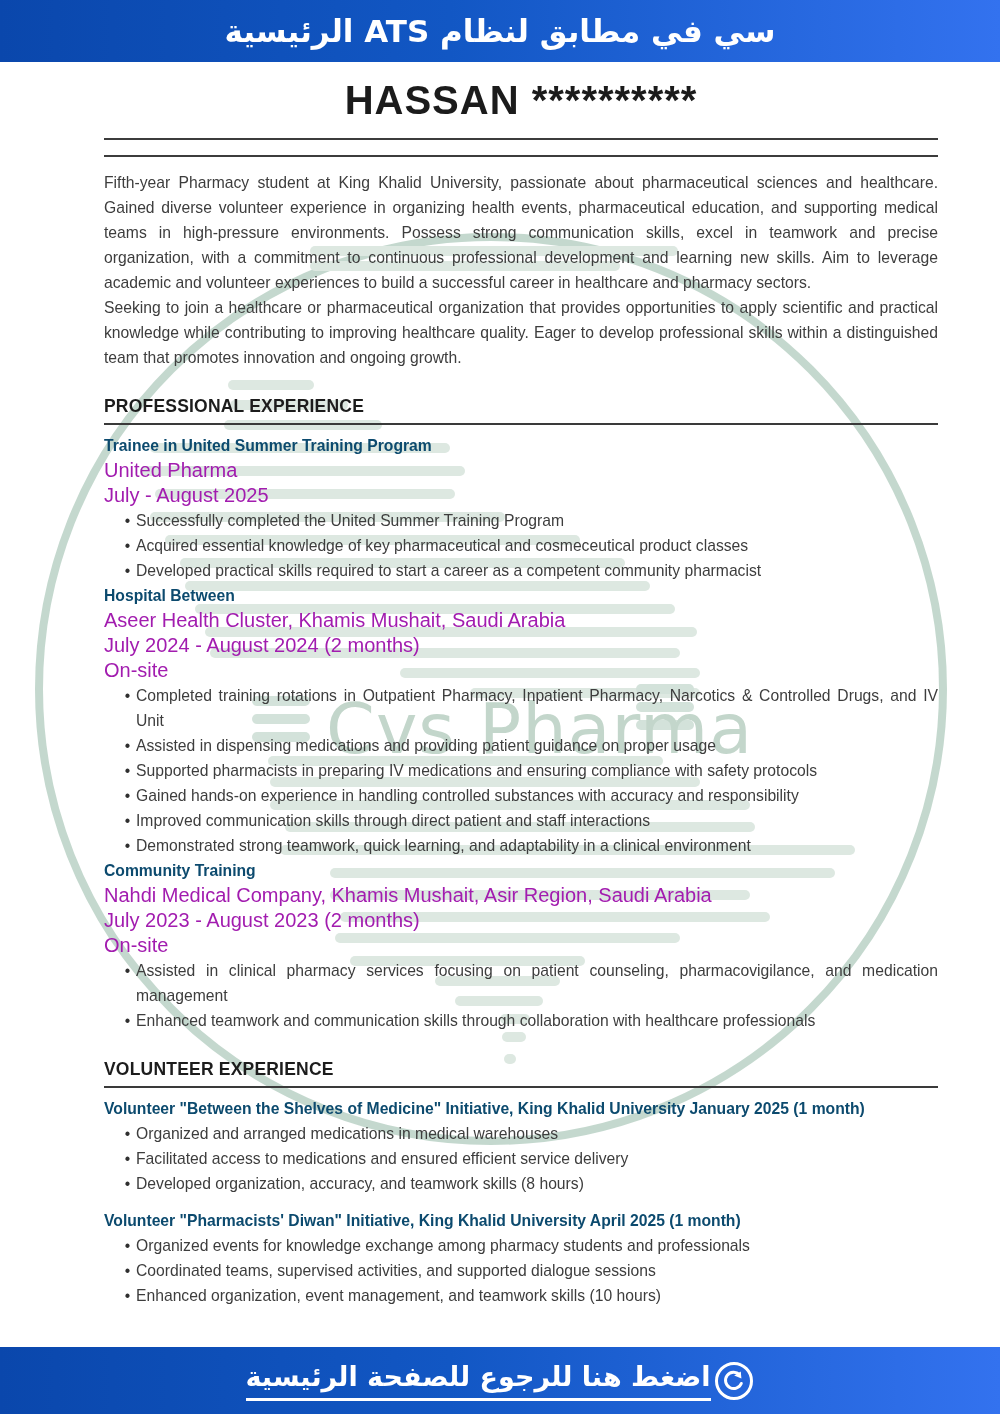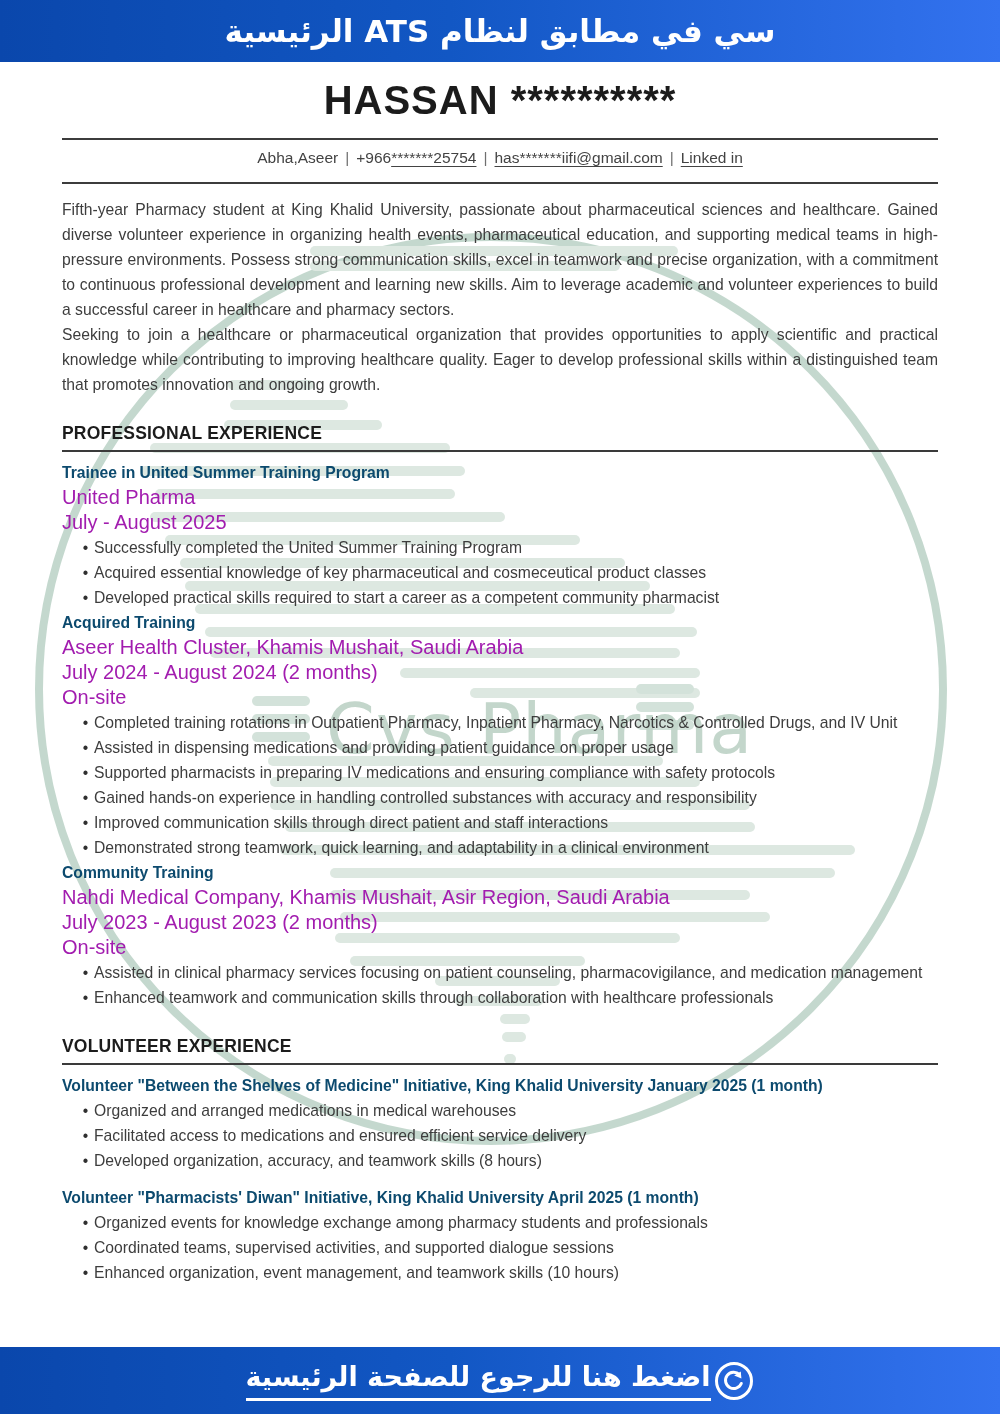--- a/index.html
+++ b/index.html
@@ -18,21 +18,21 @@
   .home-icon{width:42px;height:42px;flex:0 0 auto;}
   
   .watermark{position:absolute;inset:0;z-index:0;pointer-events:none;}
   .wm-circle{position:absolute;left:35px;top:233px;width:912px;height:912px;border:8px solid rgba(148,184,165,0.55);
       border-radius:50%;box-sizing:border-box;}
   .wm-bar{position:absolute;height:10px;border-radius:5px;background:#dde8e1;}
   .wm-text{position:absolute;left:326px;top:688px;font-size:70px;letter-spacing:1px;color:#c3d6cb;
       font-family:"DejaVu Sans",sans-serif;}
   .wm-burger span{position:absolute;width:58px;height:10px;border-radius:5px;background:#d3e2da;display:block;}
   
-  .content{position:relative;z-index:1;padding:62px 62px 0 62px;}
+  .content{position:relative;z-index:1;padding:62px 62px 0 62px;margin-left:42px;}
   .name{margin:16px 0 0 0;text-align:center;font-size:40px;font-weight:800;color:#1b1b1b;letter-spacing:1px;}
   .rule{border:none;border-top:2px solid #3c3c3c;margin:15px 0 0 0;}
   .contact{margin-top:9px;text-align:center;font-size:15.5px;color:#434343;}
   .contact .sep{margin:0 7px;color:#6f6f6f;}
   .contact .u, .u{text-decoration:underline;text-underline-offset:3px;color:inherit;cursor:pointer;}
   .summary{margin:13px 0 0 0;font-size:15.7px;line-height:25px;text-align:justify;color:#3d3d3d;}
   .summary + .summary{margin:0;}
   .sec-head{margin:26px 0 0 0;font-size:17.5px;font-weight:bold;color:#1c1c1c;letter-spacing:0.2px;}
   .sec-rule{border:none;border-top:2px solid #3a3a3a;margin:6px 0 8px 0;}
   .etitle{margin:0;font-size:15.7px;font-weight:bold;color:#0c4a6e;line-height:25px;}
@@ -99,23 +99,20 @@
   </div>
 
   <header class="banner-top">
     <div class="ar">سي في مطابق لنظام ATS الرئيسية</div>
   </header>
 
   <main class="content">
     <h1 class="name">HASSAN **********</h1>
     <hr class="rule">
 
-    <div class="contact">
-      <span>Abha,Aseer</span><span class="sep">|</span><span><span>+966</span><span class="u">*******25754</span></span><span class="sep">|</span><span class="u">has*******iifi@gmail.com</span><span class="sep">|</span><span class="u">Linked in</span>
-    </div>
     <hr class="rule">
 
     <p class="summary">Fifth-year Pharmacy student at King Khalid University, passionate about pharmaceutical sciences and healthcare. Gained diverse volunteer experience in organizing health events, pharmaceutical education, and supporting medical teams in high-pressure environments. Possess strong communication skills, excel in teamwork and precise organization, with a commitment to continuous professional development and learning new skills. Aim to leverage academic and volunteer experiences to build a successful career in healthcare and pharmacy sectors.</p>
     <p class="summary">Seeking to join a healthcare or pharmaceutical organization that provides opportunities to apply scientific and practical knowledge while contributing to improving healthcare quality. Eager to develop professional skills within a distinguished team that promotes innovation and ongoing growth.</p>
 
     <h2 class="sec-head">PROFESSIONAL EXPERIENCE</h2>
     <hr class="sec-rule">
 
     <h3 class="etitle">Trainee in United Summer Training Program</h3>
     <div class="eline">United Pharma</div>
@@ -128,21 +125,21 @@
       <li>
           <span class="dot">•</span>
           <span class="btext">Acquired essential knowledge of key pharmaceutical and cosmeceutical product classes</span>
         </li>
       <li>
           <span class="dot">•</span>
           <span class="btext">Developed practical skills required to start a career as a competent community pharmacist</span>
         </li>
     </ul>
 
-    <h3 class="etitle">Acquired Training</h3>
+    <h3 class="etitle">Hospital Between</h3>
     <div class="eline">Aseer Health Cluster, Khamis Mushait, Saudi Arabia</div>
     <div class="eline">July 2024 - August 2024 (2 months)</div>
     <div class="eline">On-site</div>
     <ul class="blist">
       <li>
           <span class="dot">•</span>
           <span class="btext">Completed training rotations in Outpatient Pharmacy, Inpatient Pharmacy, Narcotics &amp; Controlled Drugs, and IV Unit</span>
         </li>
       <li>
           <span class="dot">•</span>

